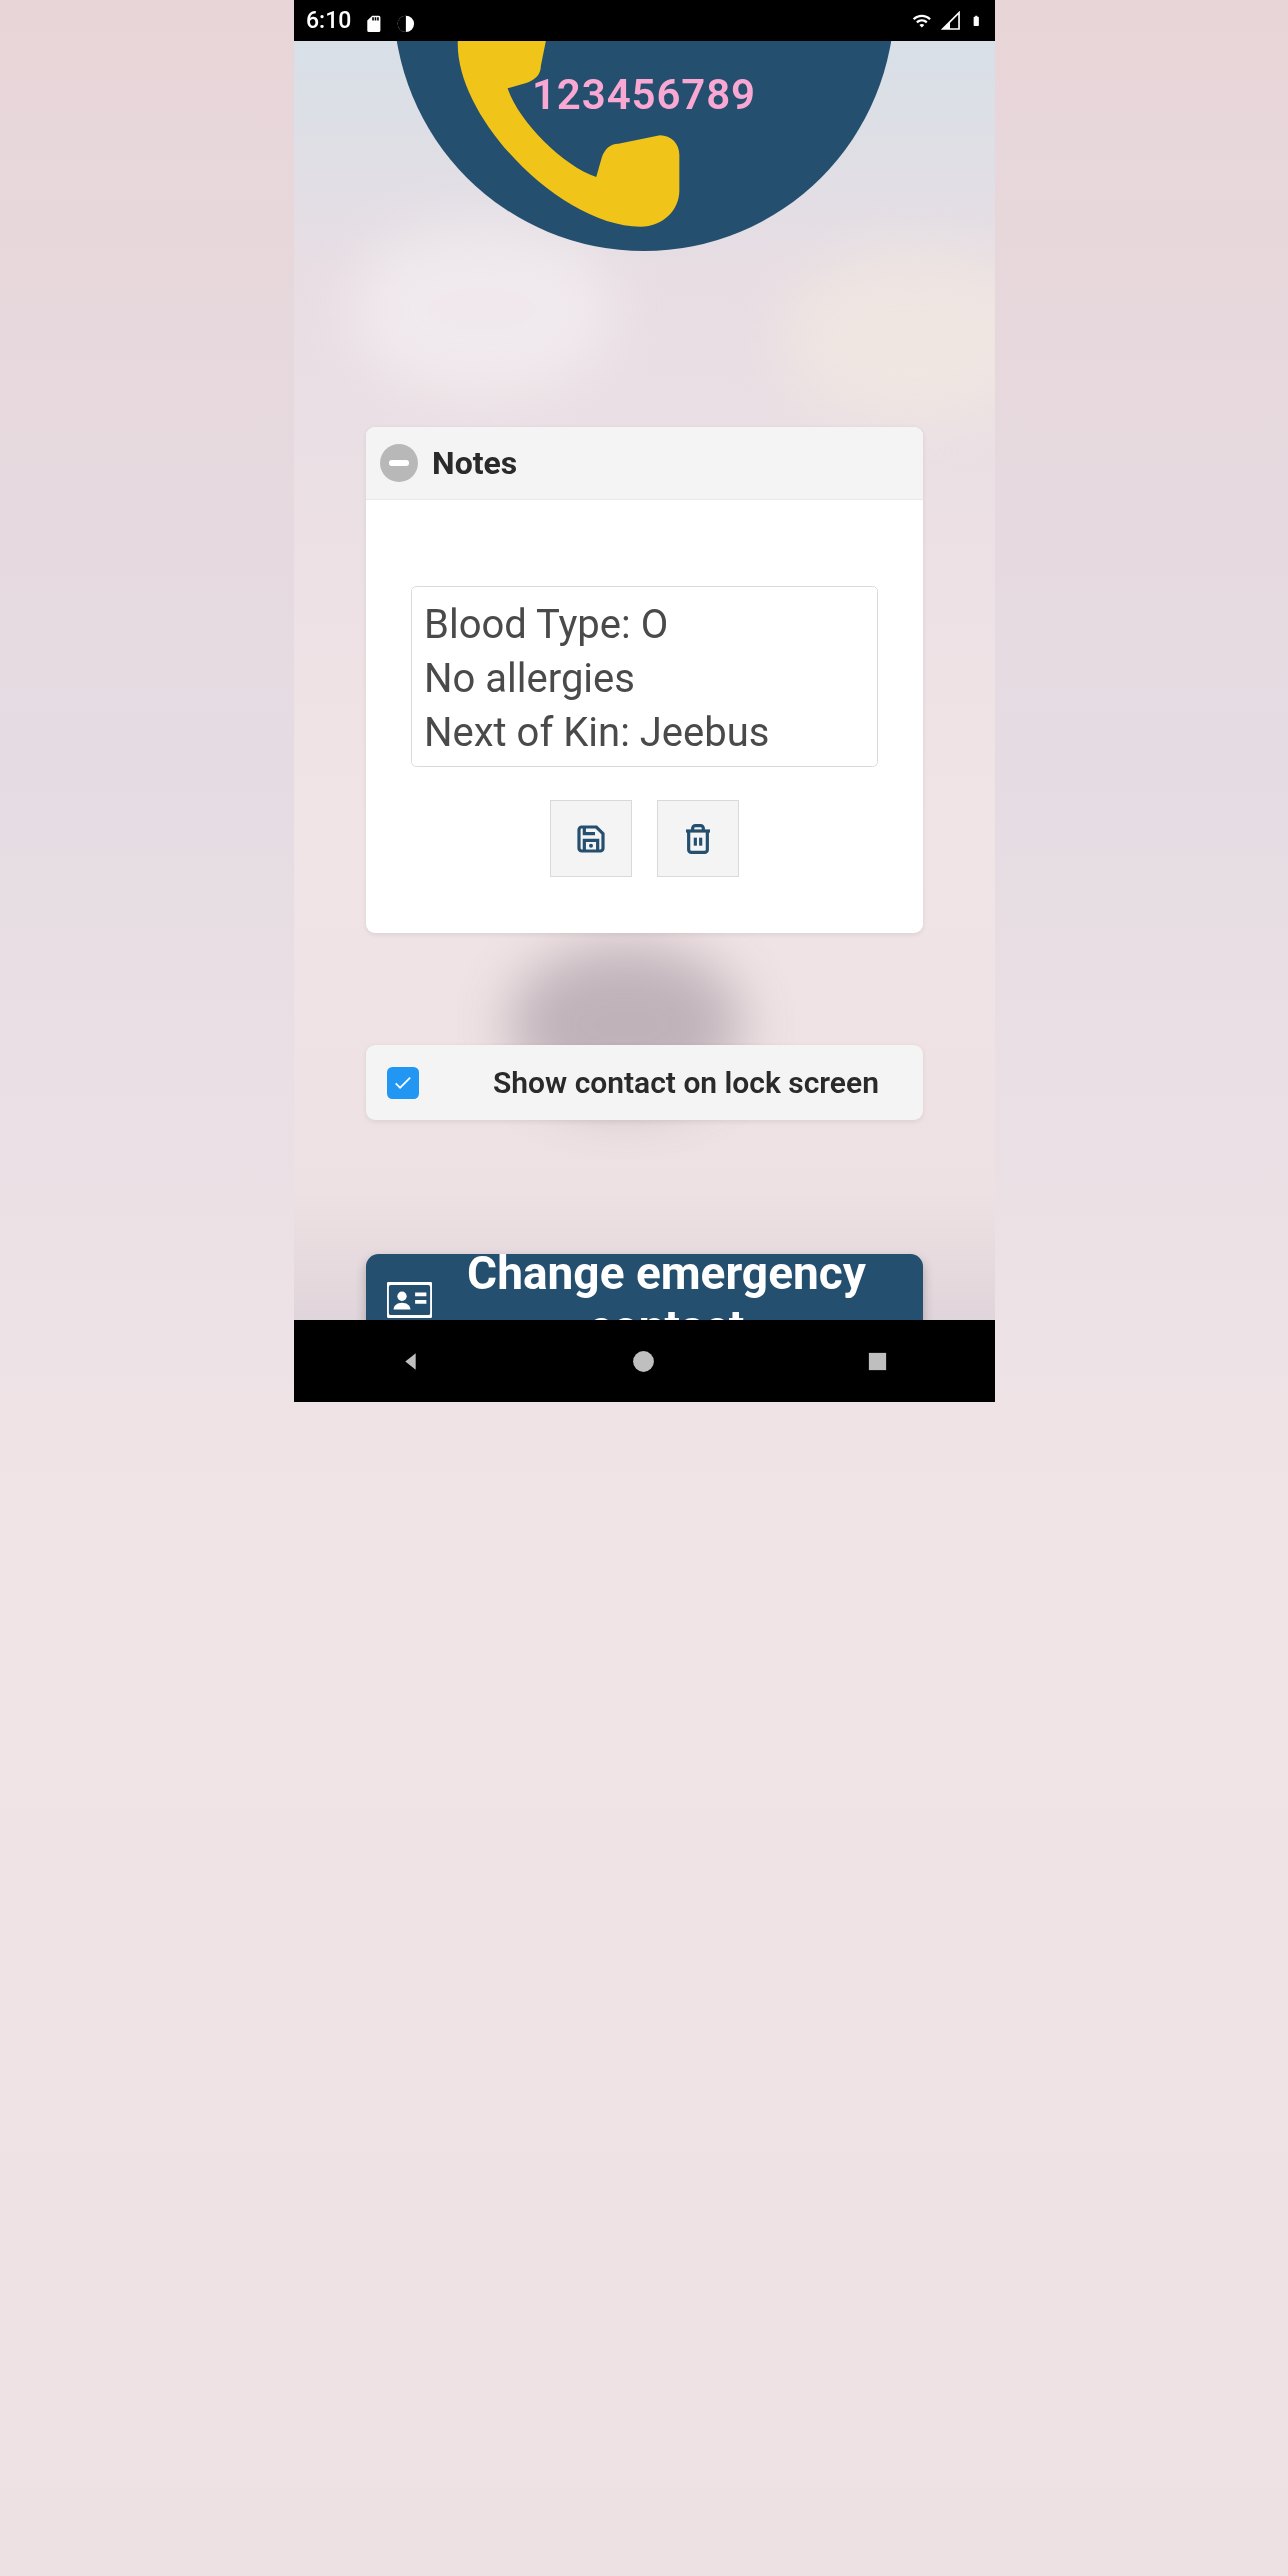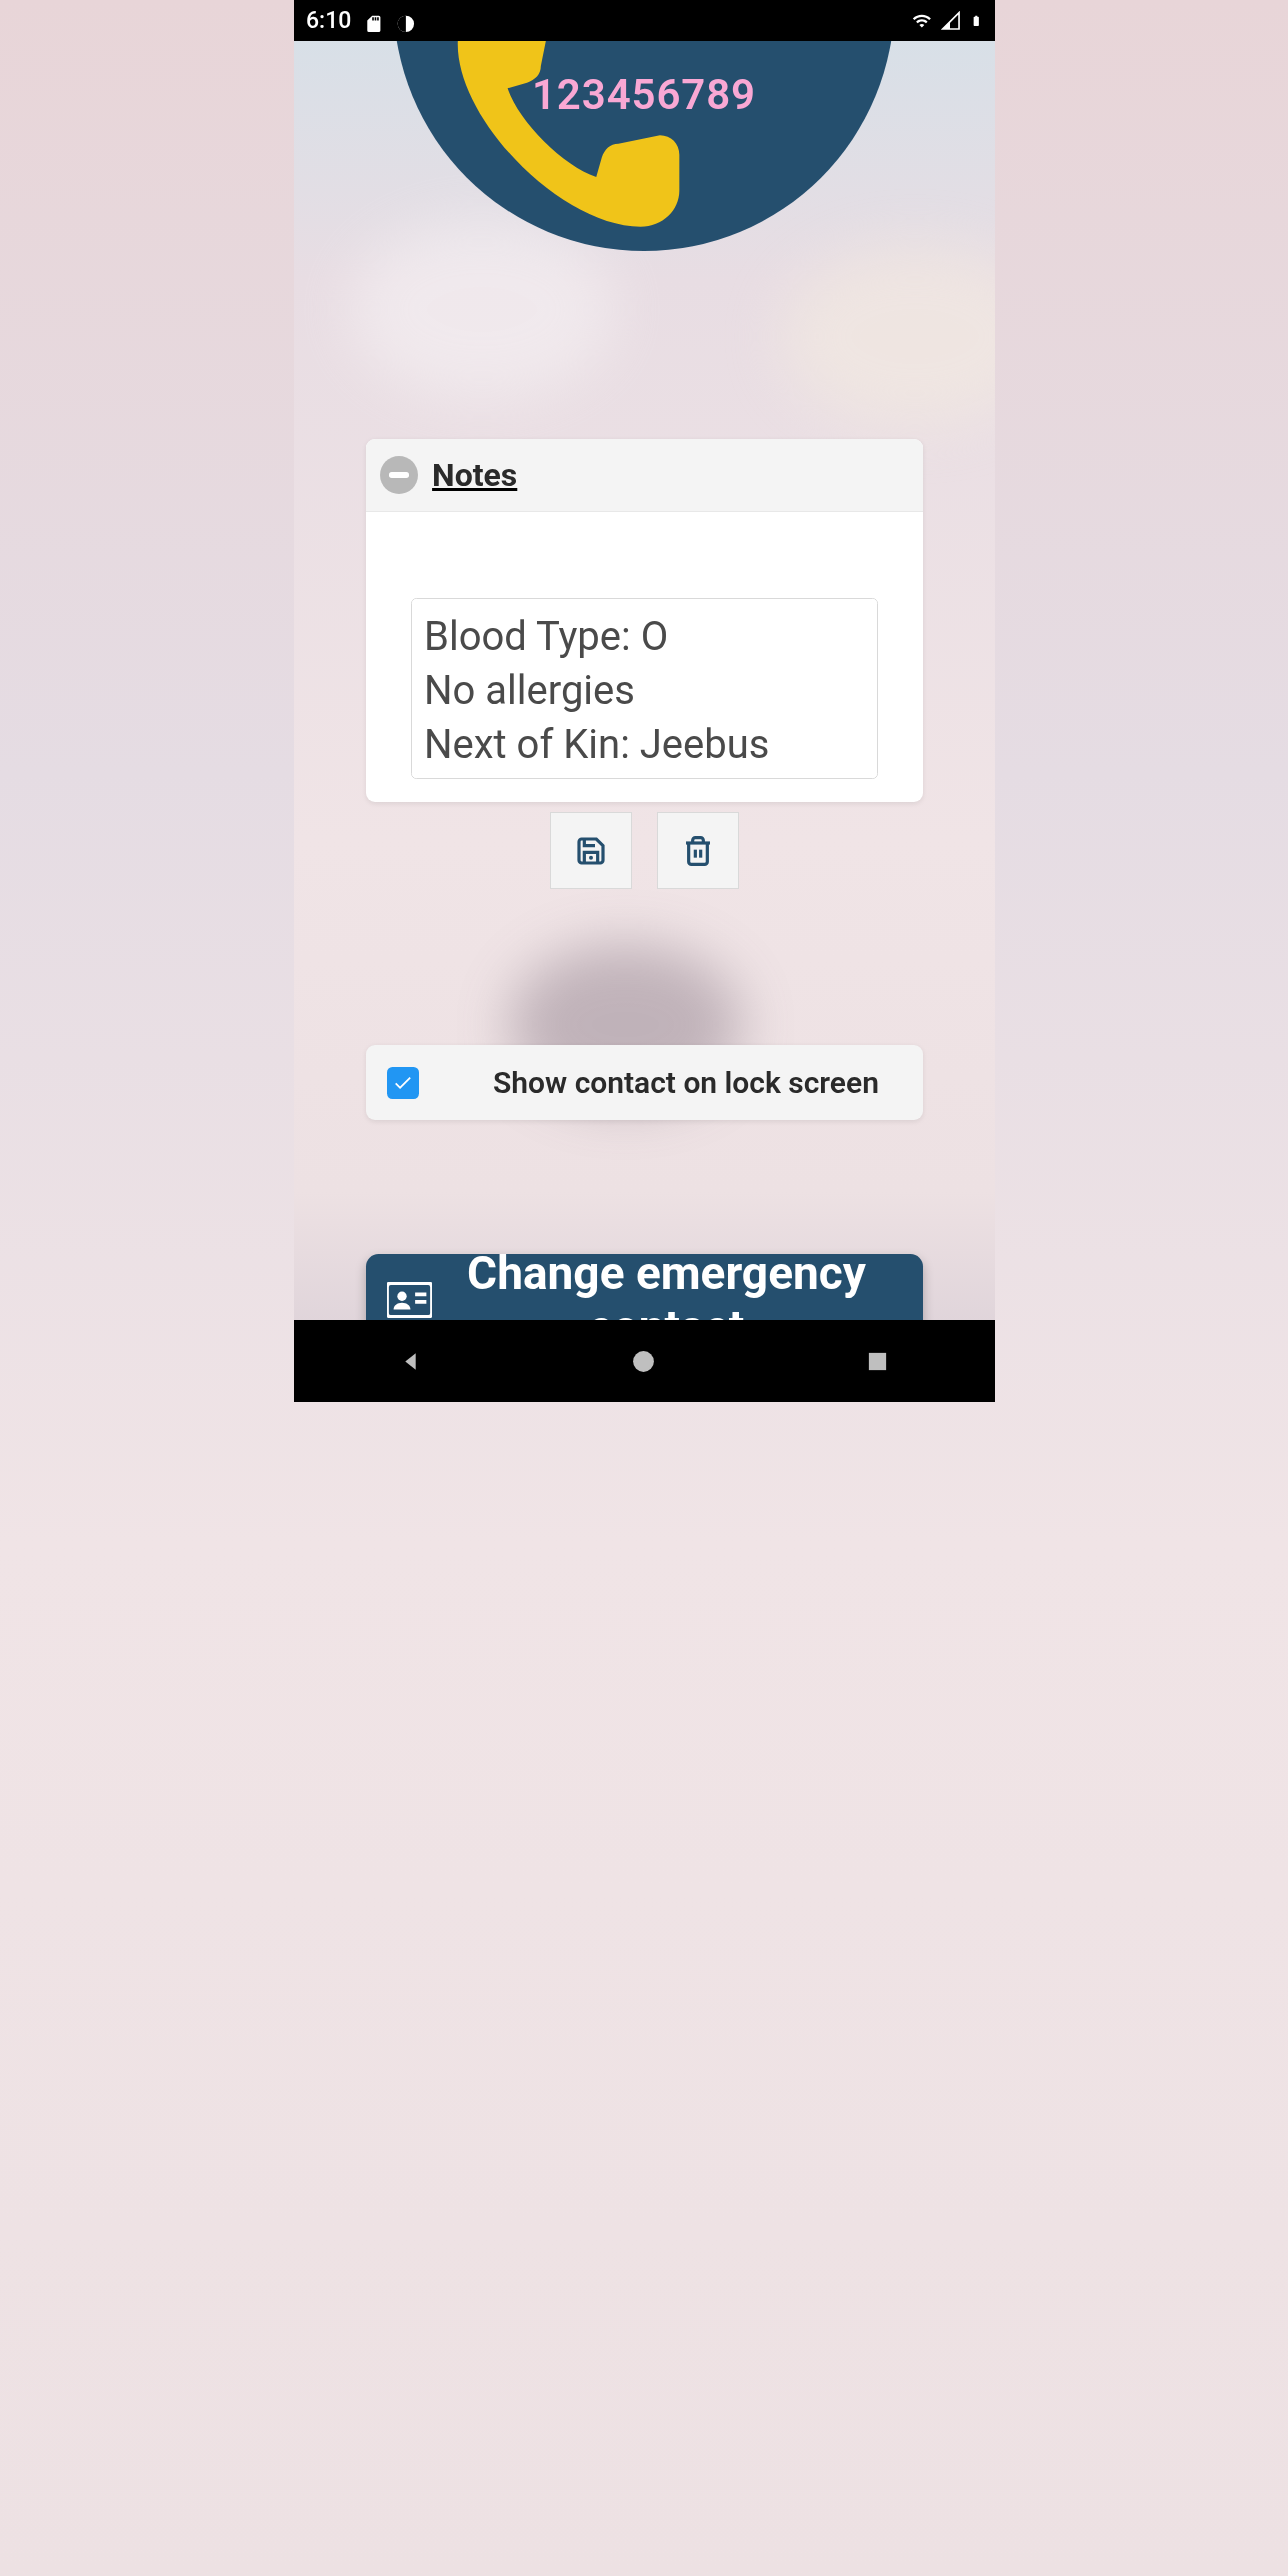--- a/index.html
+++ b/index.html
@@ -75,21 +75,21 @@
 
   .card {
     position: absolute;
     left: 72px;
     right: 72px;
     background: #fff;
     border-radius: 9px;
     box-shadow: 0 1.8px 5.4px rgba(0,0,0,0.08);
   }
 
-  .notes-card { top: 398px; height: 363px; text-decoration: underline; }
+  .notes-card { top: 386px; height: 506px; }
   .notes-header {
     height: 73px;
     background: #f4f4f4;
     border-bottom: 1.8px solid #e8e8e8;
     border-radius: 9px 9px 0 0;
     display: flex;
     align-items: center;
     gap: 14.3px;
     padding: 0 14.3px;
   }

